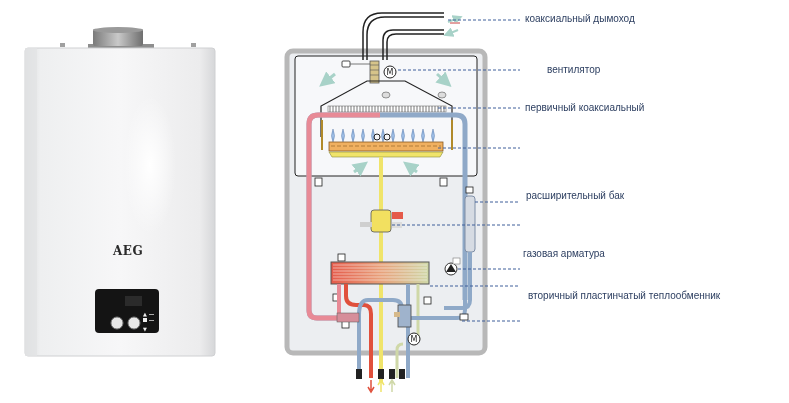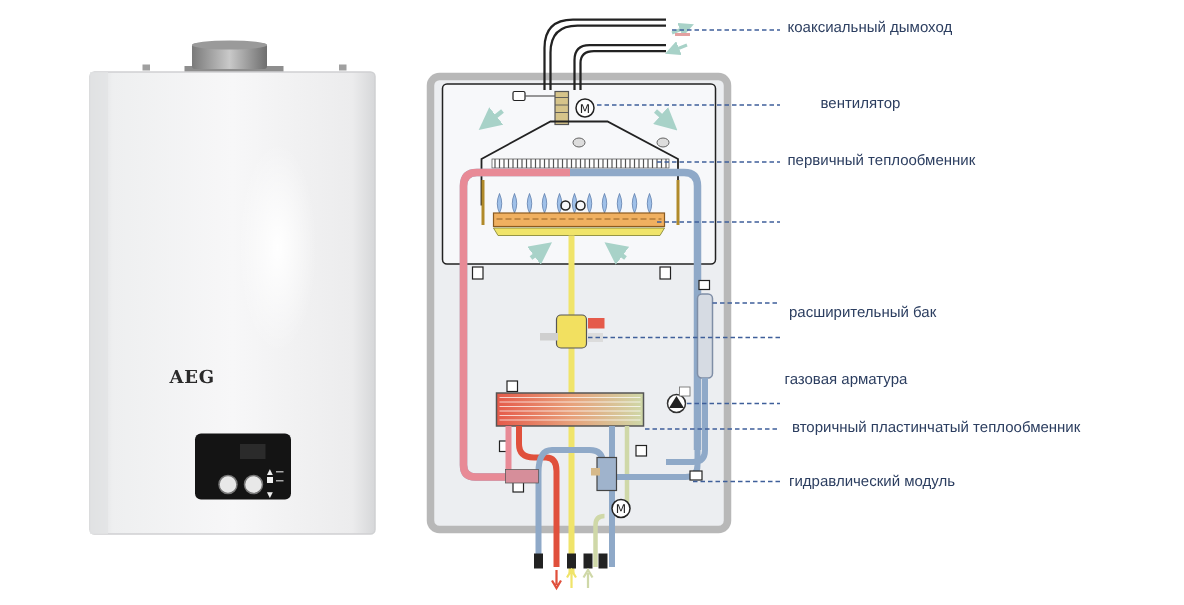--- a/index.html
+++ b/index.html
@@ -1,17 +1,17 @@
 <!DOCTYPE html>
 <html><head>
   <meta charset="utf-8">
   <style>
     html, body { margin: 0; padding: 0; background: #ffffff; }
     body { width: 789px; height: 403px; position: relative; overflow: hidden; font-family: "DejaVu Sans", sans-serif; }
-    #photo { position: absolute; left: 0; top: 0; width: 260px; height: 349px; padding-left: 35px; }
+    #photo { position: absolute; left: 0; top: 0; width: 260px; height: 349px; }
     #diagram { position: absolute; left: 260px; top: 0; width: 529px; height: 403px; }
     .label {
       position: absolute;
       font-size: 10px;
       color: #2c3e60;
       white-space: nowrap;
       line-height: 14px;
       font-family: Liberation Sans, sans-serif;
     }
     .brand {
@@ -281,18 +281,17 @@
       <line x1="392" y1="225" x2="520" y2="225"></line>
       <line x1="458" y1="269" x2="520" y2="269"></line>
       <line x1="430" y1="286" x2="520" y2="286"></line>
       <line x1="462" y1="321" x2="520" y2="321"></line>
     </g>
   </svg>
 
   
   <div class="label" style="left:265px; top:12px;">коаксиальный дымоход</div>
   <div class="label" style="left:255px; top:63px;margin-left:32px;">вентилятор</div>
-  <div class="label" style="left:265px; top:101px;">первичный теплообменник</div>
-  <div class="label" style="left:266px; top:202px;">расширительный бак</div>
+  <div class="label" style="left:265px; top:101px;">первичный коаксиальный</div>
+  <div class="label" style="left:266px; top:189px;">расширительный бак</div>
   <div class="label" style="left:263px; top:218px;margin-top:29px;">газовая арматура</div>
-  <div class="label" style="left:268px; top:279px;">вторичный пластинчатый теплообменник</div>
-  <div class="label" style="left:266px; top:315px;">гидравлический модуль</div>
+  <div class="label" style="left:268px; top:289px;">вторичный пластинчатый теплообменник</div>
 </div>
 
 </body></html>

